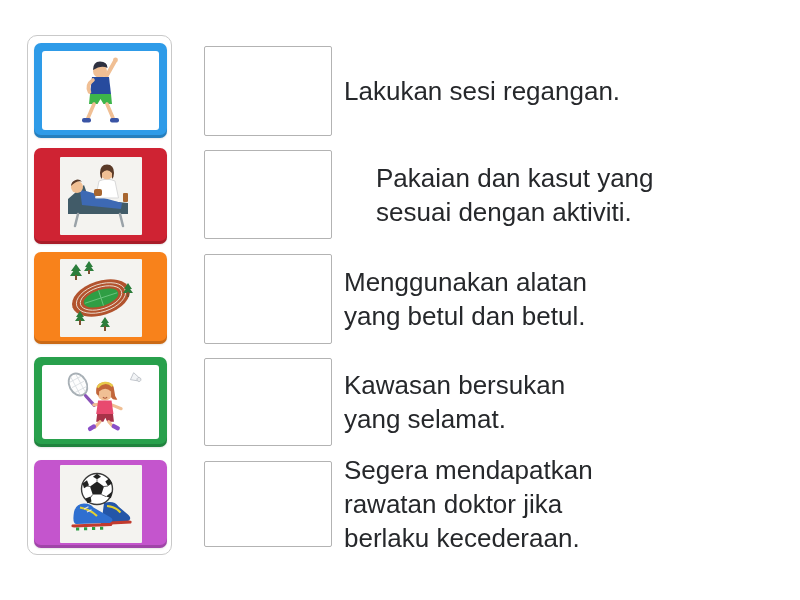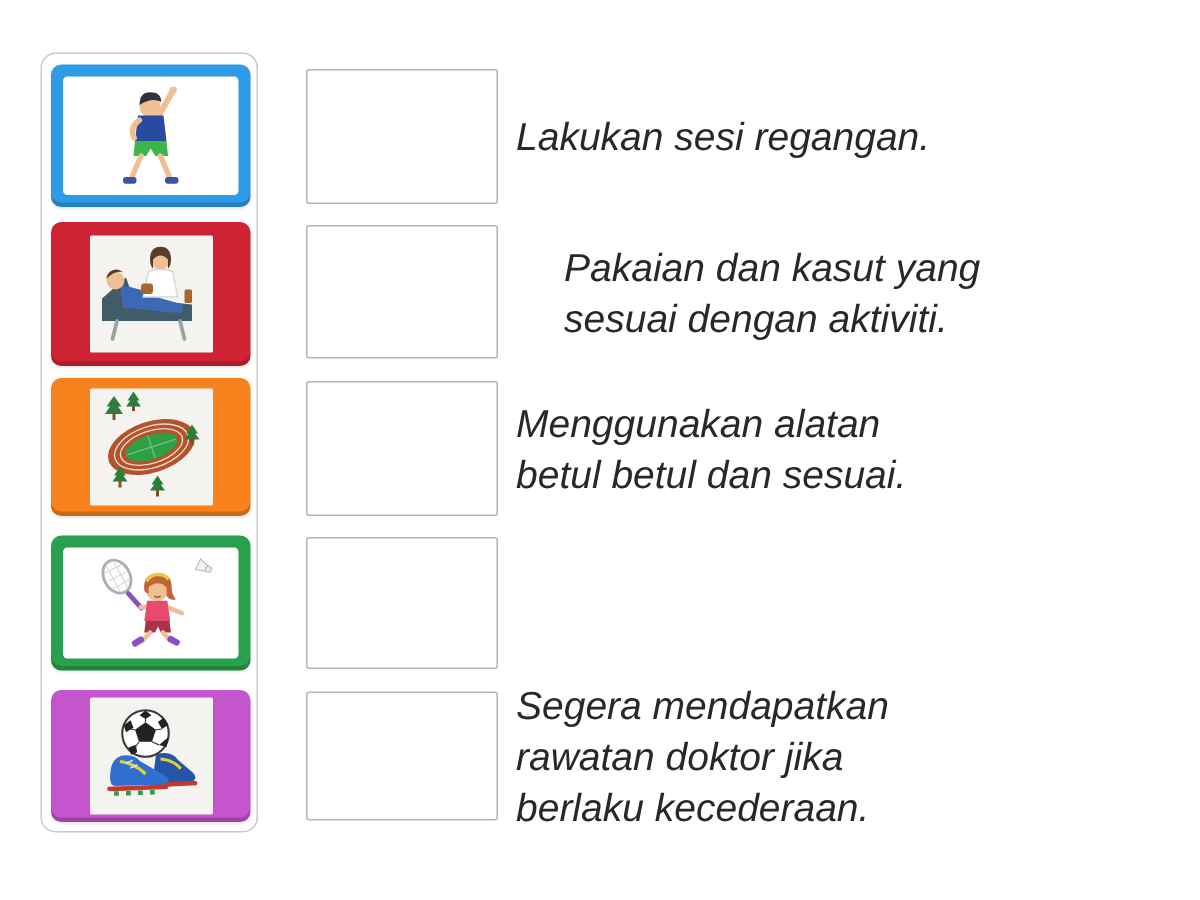--- a/index.html
+++ b/index.html
@@ -31,21 +31,21 @@
   .zone { position:absolute; left:204px; width:128px; background:#ffffff;
           border:1px solid #b3b3b3; border-radius:2px; }
   .zone.r0{ top:46px;  height:90px; }
   .zone.r1{ top:150px; height:89px; }
   .zone.r2{ top:254px; height:90px; }
   .zone.r3{ top:358px; height:88px; }
   .zone.r4{ top:461px; height:86px; }
 
   
   .lbl { position:absolute; left:344px; width:440px; display:flex; align-items:center;
-         color:#26282b; font-size:26px; line-height:34px;font-style:italic; }
+         color:#26282b; font-size:26px; line-height:34px; }
   .lbl span { white-space:pre-line; }
   .lbl.r0{ top:46px;  height:90px; }
   .lbl.r1{ top:150px; height:89px;margin-left:32px; }
   .lbl.r2{ top:254px; height:90px; }
   .lbl.r3{ top:358px; height:88px; }
   .lbl.r4{ top:461px; height:86px; }
 </style>
 </head>
 <body>
 
@@ -177,21 +177,25 @@
 
   <div class="lbl r0">
     <span>Lakukan sesi regangan.</span>
   </div>
   <div class="lbl r1">
     <span>Pakaian dan kasut yang
 sesuai dengan aktiviti.</span>
   </div>
   <div class="lbl r2">
     <span>Menggunakan alatan
-betul betul dan sesuai.</span>
+yang betul dan betul.</span>
+  </div>
+  <div class="lbl r3">
+    <span>Kawasan bersukan
+yang selamat.</span>
   </div>
   <div class="lbl r4">
     <span>Segera mendapatkan
 rawatan doktor jika
 berlaku kecederaan.</span>
   </div>
 
 </div>
 
 </body></html>

